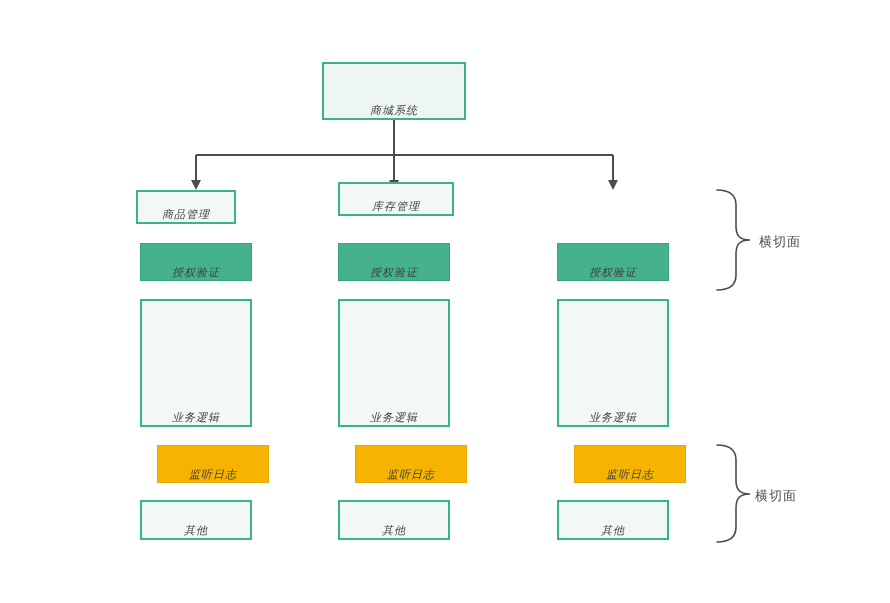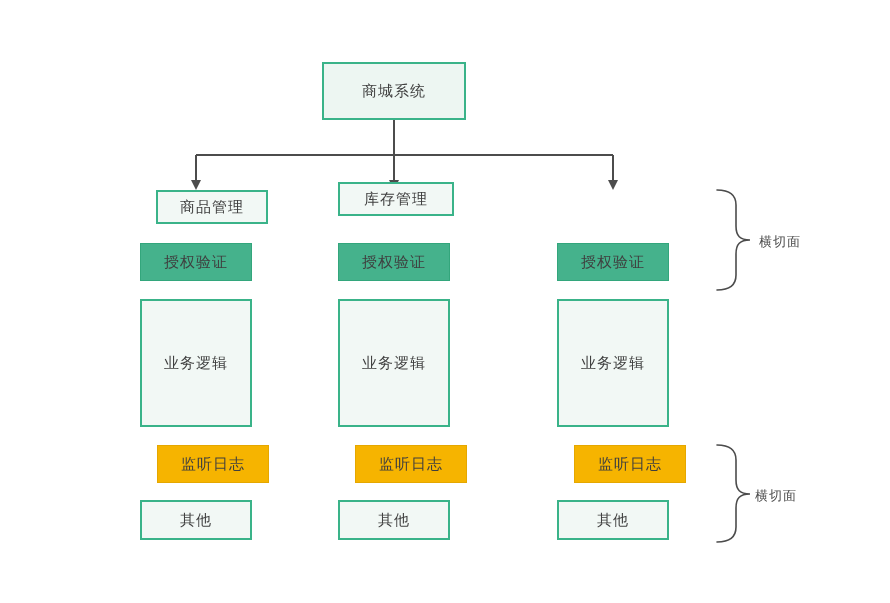--- a/index.html
+++ b/index.html
@@ -25,26 +25,27 @@
   .overlay{
     position:absolute;
     left:0;top:0;
     width:890px;height:603px;
     pointer-events:none;
   }
   .shape{
     position:absolute;
     box-sizing:border-box;
     display:flex;
-    align-items:center;
+    align-items:flex-end;
     justify-content:center;
-    font-size:15px;
+    font-size:11px;
     letter-spacing:1px;
     color:var(--text);
     white-space:nowrap;
+    font-style:italic;
   }
   .outline{
     border:2px solid var(--green-border);
     background:var(--light-fill);
   }
   .root-node{
     border:2px solid var(--green-border);
     background:var(--root-fill);
   }
   .solid-green{
@@ -86,21 +87,21 @@
 
     <path d="M 717,190 C 730,190 736,195 736,205 L 736,226 C 736,236 740,240 750,240 C 740,240 736,244 736,254 L 736,275 C 736,285 730,290 717,290" fill="none" stroke="#4c4c4c" stroke-width="1.6" stroke-linecap="round"></path>
 
     <path d="M 717,445 C 730,445 736,450 736,460 L 736,480 C 736,490 740,494 750,494 C 740,494 736,498 736,508 L 736,527 C 736,537 730,542 717,542" fill="none" stroke="#4c4c4c" stroke-width="1.6" stroke-linecap="round"></path>
   </svg>
 
   <div class="shape root-node" style="left:322px;top:62px;width:144px;height:58px">
     <span>商城系统</span>
   </div>
 
-  <div class="shape outline" style="left:156px;top:190px;width:112px;height:34px">
+  <div class="shape outline" style="left:136px;top:190px;width:100px;height:34px">
     <span>商品管理</span>
   </div>
   <div class="shape solid-green" style="left:140px;top:243px;width:112px;height:38px">
     <span>授权验证</span>
   </div>
   <div class="shape outline" style="left:140px;top:299px;width:112px;height:128px">
     <span>业务逻辑</span>
   </div>
   <div class="shape solid-yellow" style="left:140px;top:445px;width:112px;height:38px">
     <span>监听日志</span>

